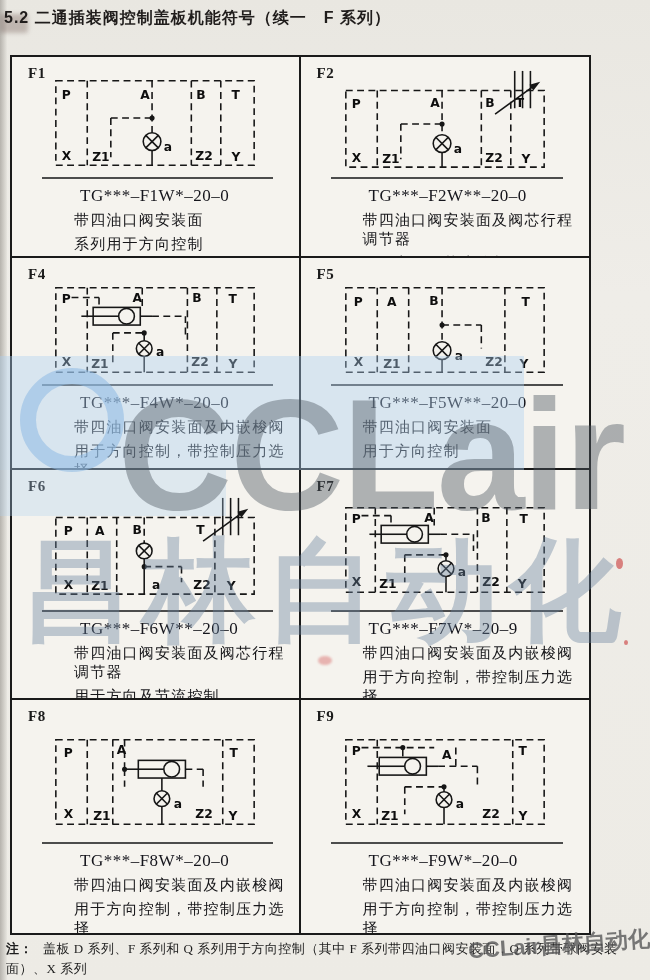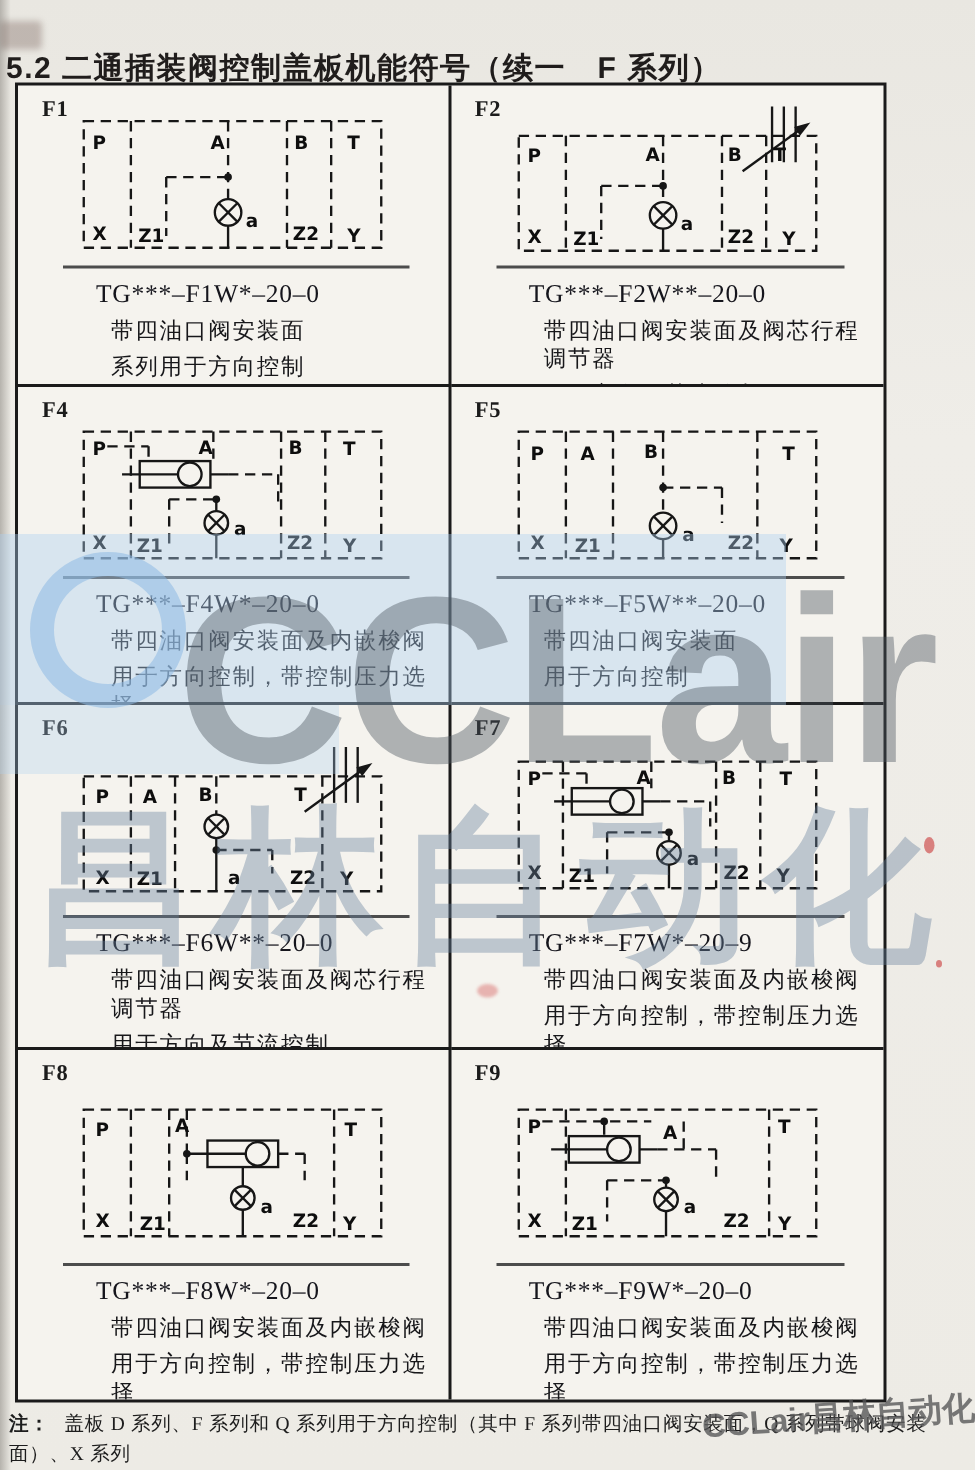--- a/index.html
+++ b/index.html
@@ -1,39 +1,39 @@
 <!DOCTYPE html>
 <html><head>
 <meta charset="utf-8">
 <style>
   html,body{margin:0;padding:0;background:#d8d6d1;}
   .page{position:relative;width:650px;height:980px;overflow:hidden;
         background:linear-gradient(180deg,#e9e7e1 0%,#efede8 30%,#edebe5 100%);
         font-family:"Liberation Serif", serif;color:#1b1b1b;}
   .page::before{content:"";position:absolute;left:0;top:0;bottom:0;width:7px;
         background:linear-gradient(90deg,#b6b3ad,#e7e5df);z-index:0;}
-  .title{position:absolute;left:4px;top:32px;font-size:20px;font-weight:700;
+  .title{position:absolute;left:4px;top:8px;font-size:16px;font-weight:700;
         letter-spacing:1px;font-family:"Liberation Sans",sans-serif;color:#201d1c;z-index:1;}
   .smudge{position:absolute;left:0;top:14px;width:28px;height:19px;border-radius:3px;
         background:rgba(96,70,64,.30);filter:blur(2px);z-index:1;}
 
   .sheet{position:absolute;left:10px;top:55px;width:581px;height:880px;box-sizing:border-box;
         border:2.5px solid #1a1a1a;background:#f5f3ee;display:grid;
         grid-template-columns:1fr 1fr;grid-template-rows:201px 212px 230px auto;z-index:1;}
   .cell{position:relative;border-right:2px solid #1a1a1a;border-bottom:2px solid #1a1a1a;
         overflow:hidden;}
   .cell.lastcol{border-right:none}
   .cell.lastrow{border-bottom:none}
   .cid{position:absolute;left:16px;top:8px;font:700 15px "Liberation Serif",serif;letter-spacing:.5px;}
   svg.diag{display:block;margin:0 auto;}
   .r1 svg.diag{margin-top:10px}.r2 svg.diag{margin-top:16px}
   .r3 svg.diag{margin-top:24px}.r4 svg.diag{margin-top:26px}
   .divider{height:2px;background:#4c4c4c;margin:2px 26px 0 30px;}
   .r3 .divider,.r4 .divider{margin-top:8px}
-  .model{font:400 17px "Liberation Serif",serif;letter-spacing:.5px;margin:7px 0 0 52px;color:#15151c;}
+  .model{font:400 17px "Liberation Serif",serif;letter-spacing:.5px;margin:7px 0 0 68px;color:#15151c;}
   .desc{font:400 15px "Liberation Serif",serif;letter-spacing:1.2px;margin:5px 0 0 62px;color:#17171a;}
 
   
   .dsh{stroke:#161616;stroke-width:1.6;fill:none;stroke-dasharray:7 4.5;}
   .sld{stroke:#161616;stroke-width:1.6;fill:none;}
   .dot{fill:#161616;stroke:none;}
   .ah{fill:#161616;stroke:none;}
   .lbls text{font:700 12.5px "DejaVu Sans",sans-serif;fill:#0e0e0e;}
 
   

